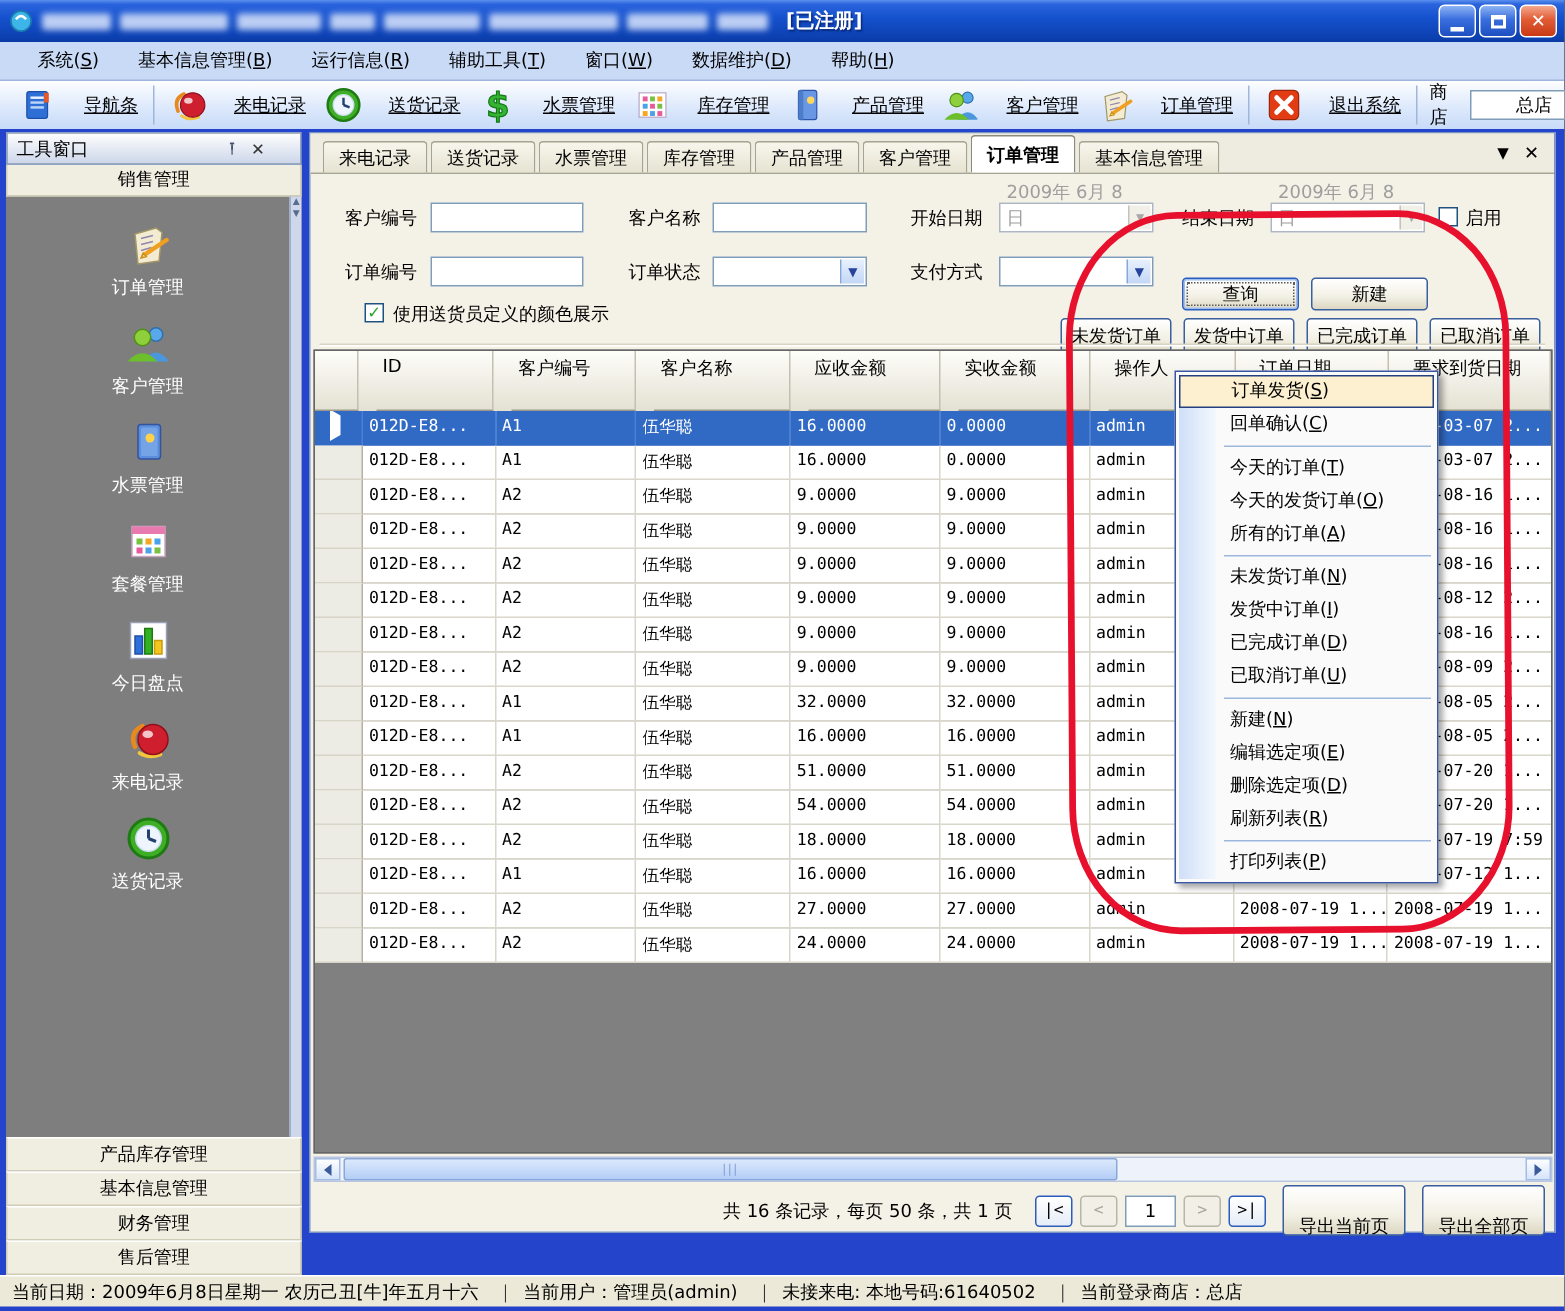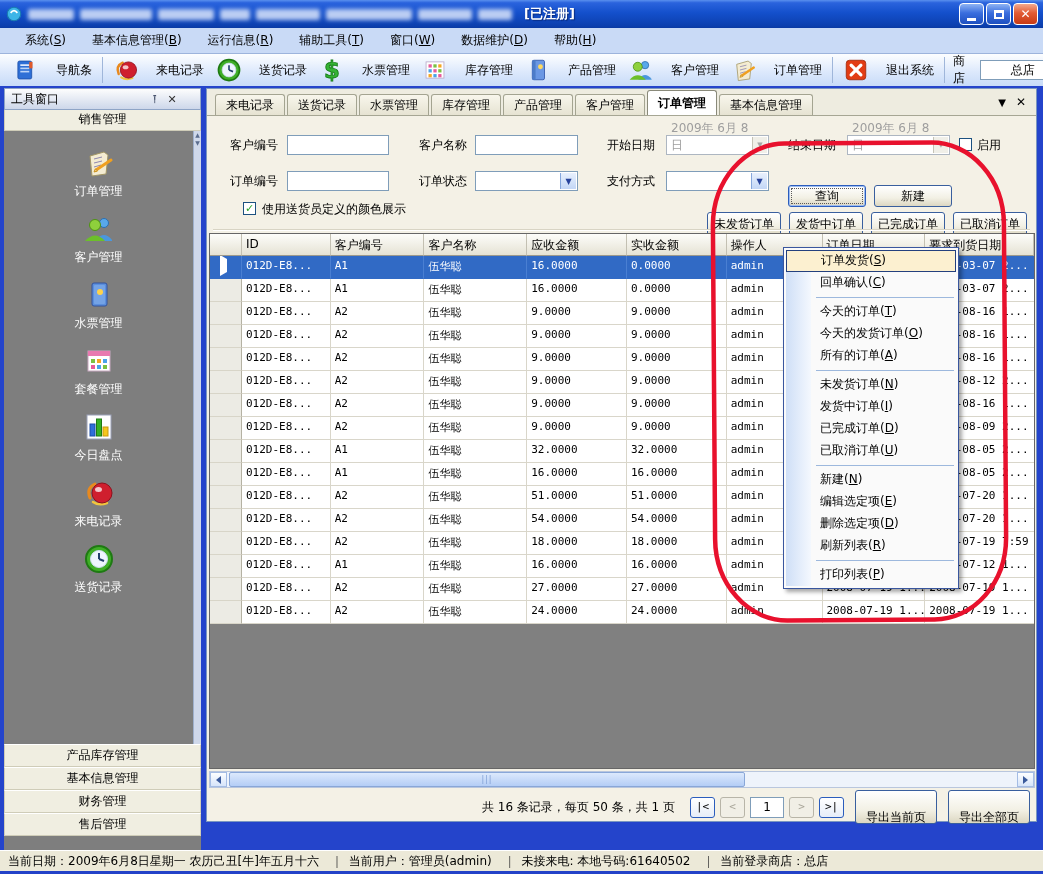--- a/index.html
+++ b/index.html
@@ -26,39 +26,39 @@
   
   .menubar{position:absolute;top:28px;left:0;right:0;height:26px;background:#c9daf6;border-bottom:1px solid #9db4dc;
     display:flex;align-items:center;padding-left:12px;}
   .mi{padding:4px 13px;cursor:default;}
   u.ac{text-decoration:underline;}
   
   .toolbar{position:absolute;top:54px;left:0;right:0;height:34px;
     background:linear-gradient(180deg,#fdfeff,#dde9fc 55%,#c7dbf8);border-bottom:2px solid #2444cb;
     display:flex;align-items:center;padding-left:3px;}
   .grip{width:6px;height:24px;margin-right:4px;background:repeating-linear-gradient(180deg,#8fa8cf 0 2px,transparent 2px 4px);width:3px;}
-  .titem{display:flex;align-items:center;gap:17px;padding:2px 6px;cursor:default;white-space:nowrap;}
+  .titem{display:flex;align-items:center;gap:17px;padding:2px 6px;cursor:default;white-space:nowrap;text-decoration:underline;}
   .tsep{width:1px;height:26px;background:#9fb6da;margin:0 4px;flex:0 0 auto;}
   .shop{display:flex;align-items:center;gap:6px;padding-left:4px;}
   .combo{position:relative;background:#fff;border:1px solid #7f9db9;height:20px;display:flex;align-items:center;padding:0 20px 0 4px;justify-content:center;}
   .combo .carrow{position:absolute;right:1px;top:1px;bottom:1px;width:16px;display:flex;align-items:center;justify-content:center;
     background:linear-gradient(180deg,#e8f0fd,#c3d7f6);border-left:1px solid #86a7dc;font-size:8px;color:#27439c;}
   .shop .combo{width:110px;}
   
   .sidebar{position:absolute;top:88px;left:4px;width:197px;height:762px;background:#7e7e7e;}
   .sb-title{height:22px;background:linear-gradient(180deg,#fdfdfd,#cdd7ea);border:1px solid #8ea4c6;
     display:flex;align-items:center;padding:0 20px 0 6px;}
   .sb-title .lbl{flex:1;}
   .sb-tool{width:16px;text-align:center;color:#333;cursor:default;font-size:11px;}
   .sb-section{height:21px;background:#f0eee1;border:1px solid #cfccb8;border-top:none;text-align:center;line-height:19px;}
   .sb-items{position:absolute;top:43px;left:0;right:8px;bottom:92px;display:flex;flex-direction:column;align-items:center;padding-top:16px;}
   .sb-item{display:flex;flex-direction:column;align-items:center;gap:4px;margin-bottom:13px;cursor:default;}
   .sb-item .lbl{color:#fff;font-size:12px;}
   .sb-scroll{position:absolute;top:43px;right:0;bottom:92px;width:8px;background:#cfd8ea;border-left:1px solid #9fb0cc;font-size:6px;color:#5a6c8e;text-align:center;line-height:8px;}
-  .sb-bottom{position:absolute;left:0;right:0;bottom:14px;}
+  .sb-bottom{position:absolute;left:0;right:0;bottom:0;}
   .sb-bar{height:23px;background:#f0eee1;border:1px solid #cfccb8;border-top:1px solid #ffffff;text-align:center;line-height:21px;cursor:default;}
   
   .main{position:absolute;top:88px;left:206px;width:831px;height:734px;background:#f4f1e6;border:1px solid #7a96c0;}
   .tabstrip{position:absolute;top:0;left:0;right:0;height:27px;background:#eeece0;border-bottom:1px solid #a6a694;
     display:flex;align-items:flex-end;padding-left:8px;}
   .tab{height:21px;line-height:20px;padding:0 10px;border:1px solid #a4a491;border-bottom:none;border-radius:3px 3px 0 0;
     background:linear-gradient(#f8f6ec,#e6e3d2);margin-right:2px;cursor:default;white-space:nowrap;}
   .tab.active{height:25px;line-height:24px;background:#fff;font-weight:bold;border-color:#8a8a7a;position:relative;z-index:2;}
   .tab-extras{margin-left:auto;display:flex;align-items:center;gap:10px;padding:0 10px 6px 0;}
   .tab-extras span{font-size:10px;cursor:default;}
@@ -72,21 +72,21 @@
     color:#a8a8a8;font-size:7px;display:flex;align-items:center;justify-content:center;}
   .ck{position:absolute;width:13px;height:13px;background:#fff;border:1px solid #1c5180;font-size:11px;line-height:11px;
     text-align:center;color:#2ba528;font-weight:bold;}
   .xpbtn{position:absolute;height:22px;border:1px solid #395f9e;border-radius:3px;text-align:center;
     background:linear-gradient(180deg,#ffffff,#f2f0e4 60%,#dcd7c2);cursor:default;line-height:20px;margin-top:15px;}
   .xpbtn.focused{box-shadow:0 0 0 1px #9ebdf0 inset;outline:1px dotted #5a5a5a;outline-offset:-4px;border-color:#2b5dbd;}
   .hsep{position:absolute;left:6px;right:6px;top:140px;border-top:1px solid #d8d4c4;border-bottom:1px solid #ffffff;}
   
   .grid{position:absolute;left:2px;top:144px;width:826px;height:536px;border:1px solid #666;background:#808080;}
   .grow{display:flex;height:23px;background:#fff;}
-  .grow.header{height:22px;background:linear-gradient(180deg,#fdfdfa,#e4e1d2);}
+  .grow.header{height:40px;background:linear-gradient(180deg,#fdfdfa,#e4e1d2);gap:12px;}
   .gcell{border-right:1px solid #d9d6ca;border-bottom:1px solid #d9d6ca;padding:3px 4px 0 4px;overflow:hidden;white-space:nowrap;
     font-family:"DejaVu Sans Mono","DejaVu Sans",sans-serif;font-size:11px;}
   .grow.header .gcell{border-right:1px solid #c3c0b2;border-bottom:1px solid #9c998c;font-family:"DejaVu Sans",sans-serif;font-size:12px;}
   .gcell.sel-col{background:#ecebe4;border-right:1px solid #b5b2a3;border-bottom:1px solid #d8d5c8;}
   .grow.selected .gcell{background:#316ac5;color:#fff;border-bottom-color:#316ac5;border-right-color:#4a7fd2;}
   .grow.selected .gcell.sel-col{background:#316ac5;}
   .rowptr{width:0;height:0;border-left:7px solid #fff;border-top:4px solid transparent;border-bottom:4px solid transparent;margin:2px 0 0 6px;}
   .c0{width:32px;} .c1{width:89px;} .c2{width:94px;} .c3{width:103px;} .c4{width:100px;} .c5{width:100px;}
   .c6{width:96px;} .c7{width:103px;} .c8{width:109px;border-right:none;}
   

